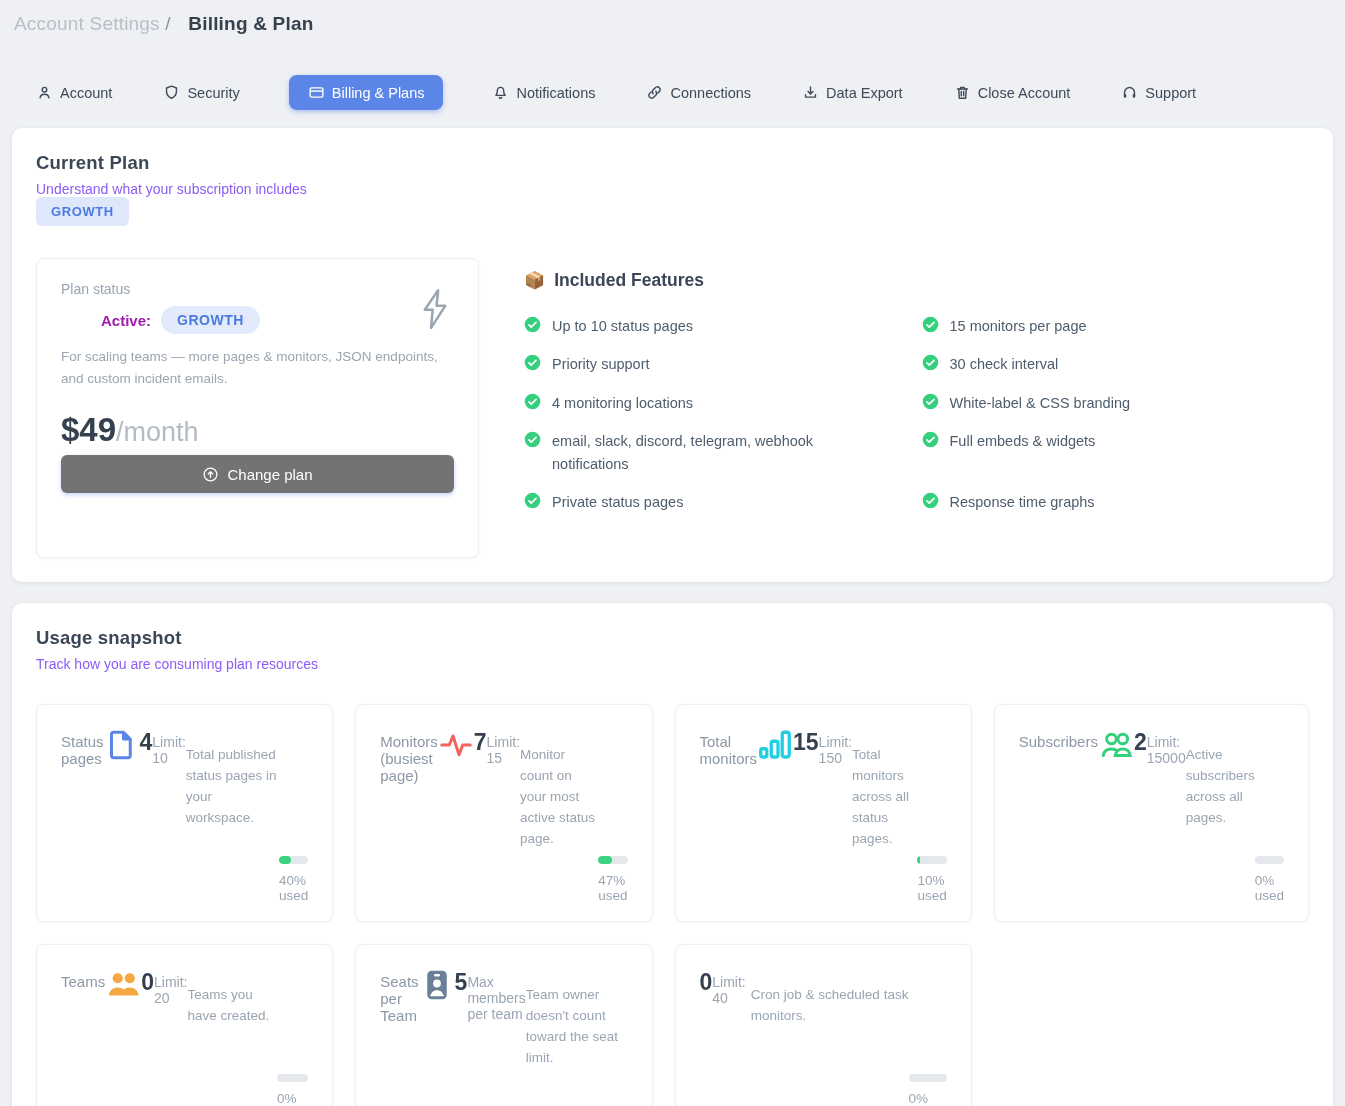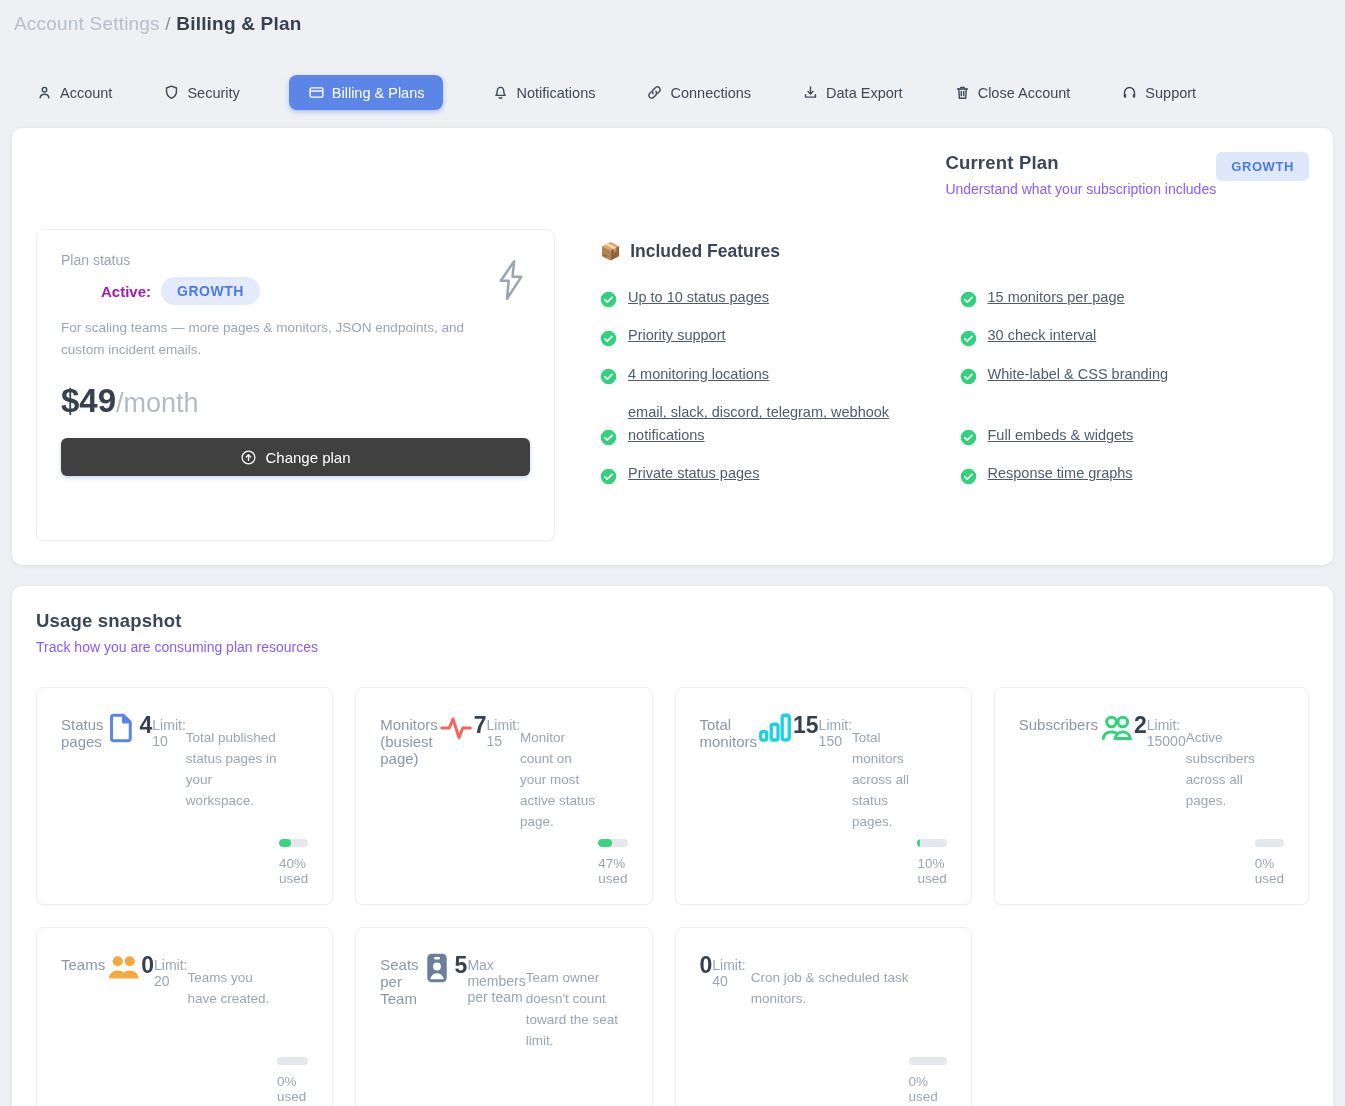--- a/index.html
+++ b/index.html
@@ -6,66 +6,66 @@
   html,body { width:1345px; height:1106px; overflow:hidden; }
   body {
     background:#eef0f3;
     font-family:"Liberation Sans","DejaVu Sans",sans-serif;
     color:#3b4757;
   }
   
   .breadcrumb { padding:13px 0 0 14px; font-size:19px; letter-spacing:.2px; }
   .breadcrumb .muted { color:#b7bfc9; font-weight:500;margin-top:48px; }
   .breadcrumb .sep { color:#8a93a0; font-weight:500; }
-  .breadcrumb .page { color:#35414f; font-weight:700; }
+  .breadcrumb .page { color:#35414f; font-weight:700;margin-left:12px; }
   
   .tabbar { display:flex; align-items:center; gap:47px; padding:40px 0 0 34px; }
   .tab { display:flex; align-items:center; gap:7px; font-size:14.5px; color:#3d4a5a;
          cursor:pointer; white-space:nowrap; padding:9px 2px; border-radius:8px; }
   .tab svg { width:17px; height:17px; flex:0 0 auto; }
   .tab.active { background:#5b86e8; color:#ffffff; padding:9px 19px;
                 box-shadow:0 2px 5px rgba(91,134,232,.45); }
   
   .section-card { background:#ffffff; border-radius:10px; margin:0 12px;
                   box-shadow:0 1px 4px rgba(25,39,66,.09); }
   .section-card.plan { margin-top:18px; padding:24px 24px 24px 24px; min-height:403px; }
   .section-card.usage { margin-top:21px; padding:24px 24px 30px 24px; min-height:547px; }
-  .section-head { display:flex; justify-content:flex-end; align-items:flex-start; }
+  .section-head { display:flex; justify-content:space-between; align-items:flex-start;flex-direction:column; }
   .section-title { font-size:18.5px; font-weight:700; color:#3b4757; letter-spacing:.2px; }
   .section-sub { font-size:14px; color:#8b5cf6; margin-top:7px; }
   .plan-badge-top { background:#dfe8fb; color:#4c7be0; font-size:13px; font-weight:600;
                     padding:7px 15px; border-radius:6px; letter-spacing:.6px; }
   
   .plan-body { display:flex; margin-top:32px; }
-  .plan-card { width:519px; background:#fff; border:1px solid #eceff3; border-radius:8px;
+  .plan-card { width:443px; background:#fff; border:1px solid #eceff3; border-radius:8px;
                box-shadow:0 1px 3px rgba(25,39,66,.05); padding:22px 24px 64px 24px;
                position:relative; }
   .plan-status-label { font-size:14px; color:#9aa5b2; }
   .plan-active-row { display:flex; align-items:center; gap:10px; margin-top:9px; }
   .plan-active { font-size:15px; font-weight:700; color:#a21caf;margin-left:40px; }
   .plan-pill { background:#e3eafc; color:#4c7be0; font-size:14px; font-weight:600;
                border-radius:999px; padding:6px 16px; letter-spacing:.5px; }
   .plan-desc { font-size:13.5px; color:#9aa6b2; line-height:1.6; margin-top:12px; max-width:410px; }
   .plan-price { margin-top:22px; }
   .plan-price .amount { font-size:33px; font-weight:700; color:#35414f; }
   .plan-price .period { font-size:27px; font-weight:400; color:#b3bbc4; }
   .bolt { position:absolute; top:28px; right:24px; }
-  .change-btn { margin-top:18px; width:100%; height:38px; background:#404040; border:none;
+  .change-btn { margin-top:6px; width:100%; height:38px; background:#737373; border:none;
                 border-radius:6px; color:#fff; font-size:15px; font-family:inherit;
                 display:flex; align-items:center; justify-content:center; gap:8px;
                 cursor:pointer; box-shadow:0 2px 4px rgba(91,134,232,.35); }
   
   .features { flex:1; padding-left:45px; padding-top:12px; }
   .features-title { font-size:17.5px; font-weight:700; color:#3b4757; display:flex;
                     align-items:center; gap:9px; }
   .features-title .emoji { font-size:17px; }
   .feature-grid { display:grid; grid-template-columns:1fr 1fr; column-gap:10px;
                   row-gap:16px; margin-top:24px; }
   .feature { display:flex; gap:11px; font-size:14.5px; color:#4e5d6e; line-height:1.55;
-             align-items:flex-end; max-width:345px;text-decoration:underline; }
+             align-items:flex-start; max-width:345px; }
   .feature svg { flex:0 0 auto; margin-top:1px; }
   
   .usage-grid { display:grid; grid-template-columns:repeat(4,1fr); gap:22px;
                 grid-template-rows:218px 196px; margin-top:32px; }
   .usage-card { background:#fff; border:1px solid #eceff3; border-radius:8px;
                 box-shadow:0 1px 3px rgba(25,39,66,.05); padding:22px 24px 18px 24px;
                 display:flex; flex-direction:row; }
   .uc-top { display:flex; justify-content:space-between; align-items:flex-start; }
   .uc-title { font-size:15px; color:#8d98a6; padding-top:6px; }
   .uc-icon { width:36px; height:36px; flex:0 0 auto; }

